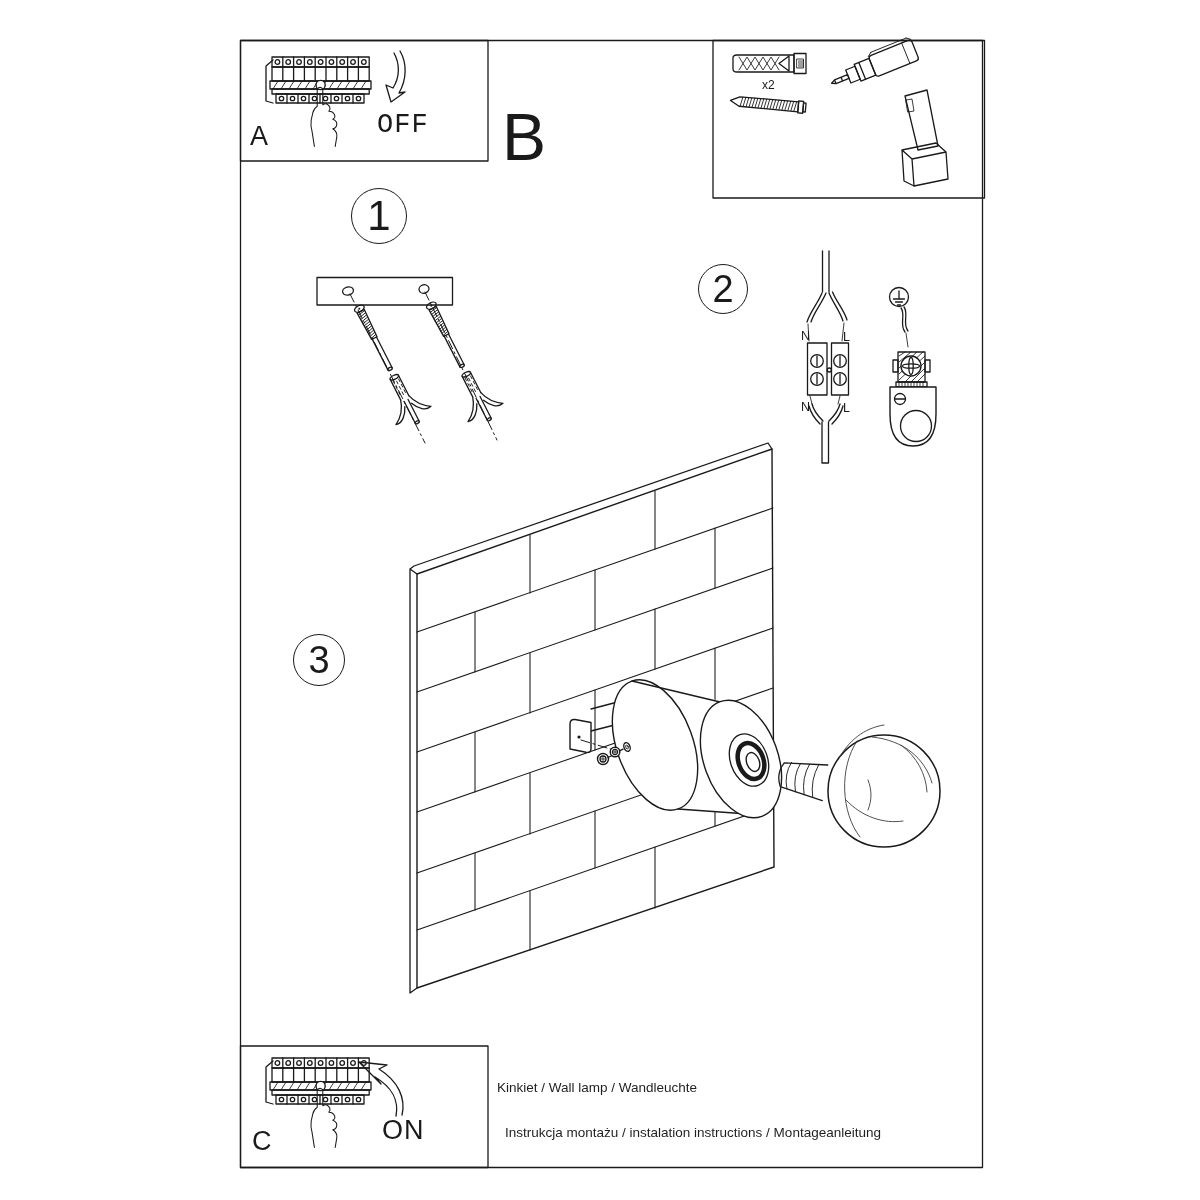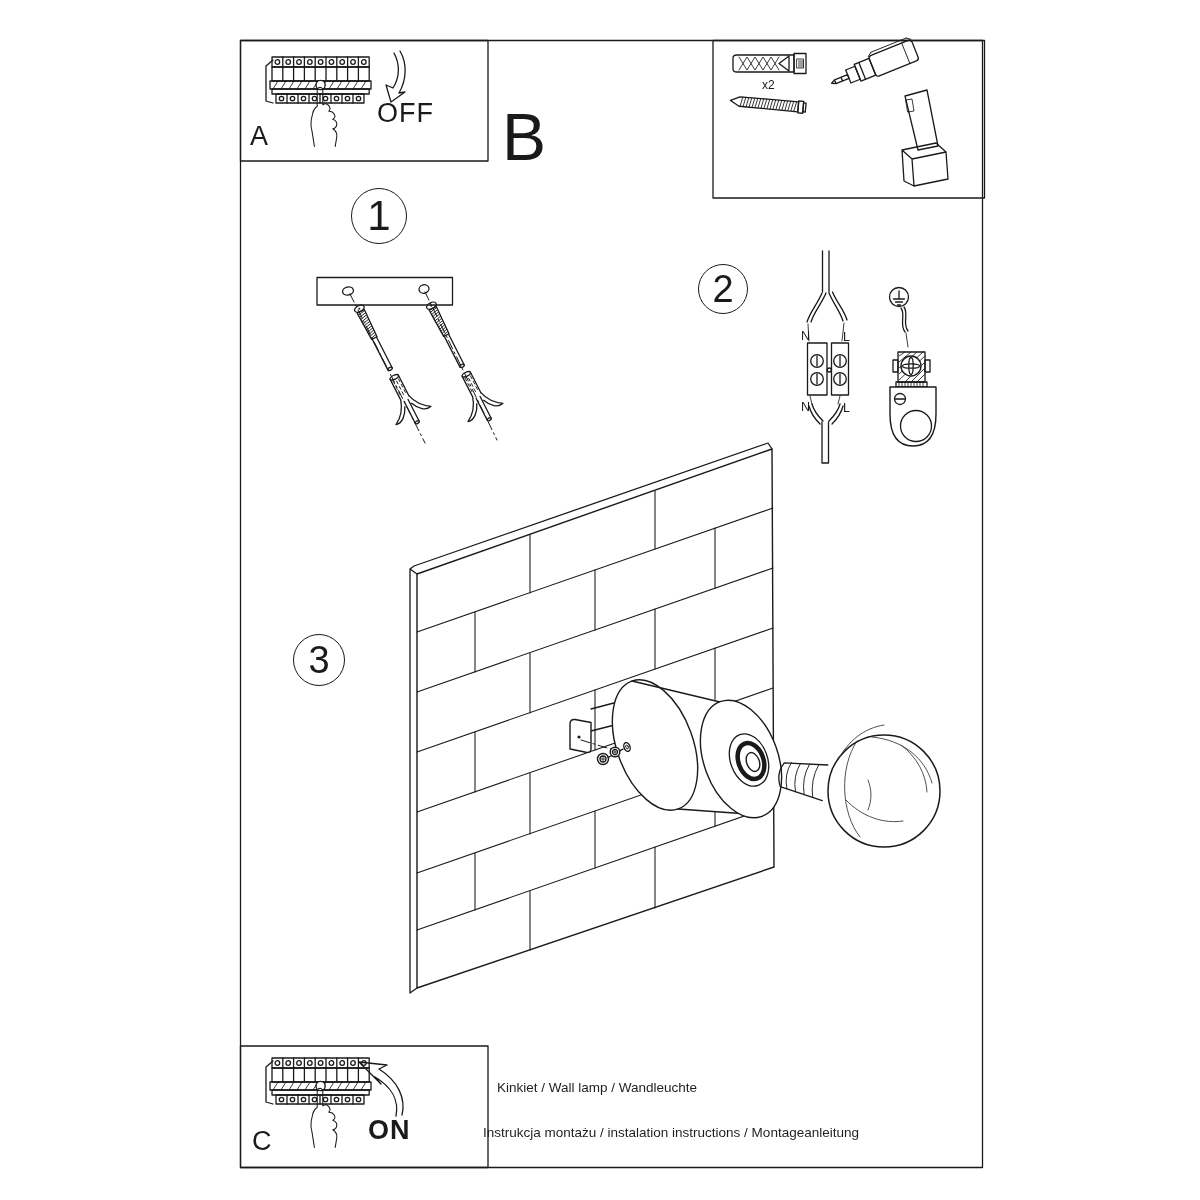--- a/index.html
+++ b/index.html
@@ -231,38 +231,38 @@
 
   <g>
     <rect class="ln" x="240.5" y="1046" width="247.5" height="121.5"></rect>
     <use href="#breaker" transform="translate(272,1058)"></use>
     <use href="#hand" transform="translate(320,1089) scale(0.8)"></use>
     <path class="ln" d="M402,1115 C406,1098 398,1081 379,1069 M396,1116 C399,1101 392,1087 375,1077 M381,1084 L359,1062 L387,1065 M381,1084 L375,1077 M387,1065 L379,1069"></path>
   </g>
 </svg>
 
 <div class="abs cap" style="left:250px;top:121px;">A</div>
-<div class="abs cap" style="left:377px;top:98px;letter-spacing:1px;">OFF</div>
+<div class="abs cap" style="left:377px;top:110px;letter-spacing:1px;font-family:Liberation Mono, monospace;">OFF</div>
 <div class="abs big-letter" style="left:502px;top:99px;">B</div>
 <div class="abs qty" style="left:762px;top:78px;">x2</div>
 
 <div class="step-badge" style="left:351px;top:188px;width:54px;height:54px;font-size:42px;">
   <span>1</span>
 </div>
 <div class="step-badge" style="left:698px;top:264px;width:48px;height:48px;font-size:38px;">
   <span>2</span>
 </div>
 <div class="step-badge" style="left:293px;top:634px;width:50px;height:50px;font-size:38px;">
   <span>3</span>
 </div>
 
 <div class="abs wire-lbl" style="left:801px;top:329px;">N</div>
 <div class="abs wire-lbl" style="left:843px;top:330px;">L</div>
 <div class="abs wire-lbl" style="left:801px;top:400px;">N</div>
 <div class="abs wire-lbl" style="left:843px;top:401px;">L</div>
 
 <div class="abs cap" style="left:252px;top:1126px;">C</div>
-<div class="abs cap" style="left:368px;top:1115px;letter-spacing:1px;font-weight:bold;">ON</div>
-
-<div class="abs footer-txt" style="left:483px;top:1125px;text-align:center;">Instrukcja montażu / instalation instructions / Montageanleitung</div>
+<div class="abs cap" style="left:382px;top:1115px;letter-spacing:1px;">ON</div>
+
+<div class="abs footer-txt" style="left:505px;top:1125px;text-align:center;">Instrukcja montażu / instalation instructions / Montageanleitung</div>
 <div class="abs footer-txt" style="left:497px;top:1080px;">Kinkiet / Wall lamp / Wandleuchte</div>
 
 </div>
 
 </body></html>

